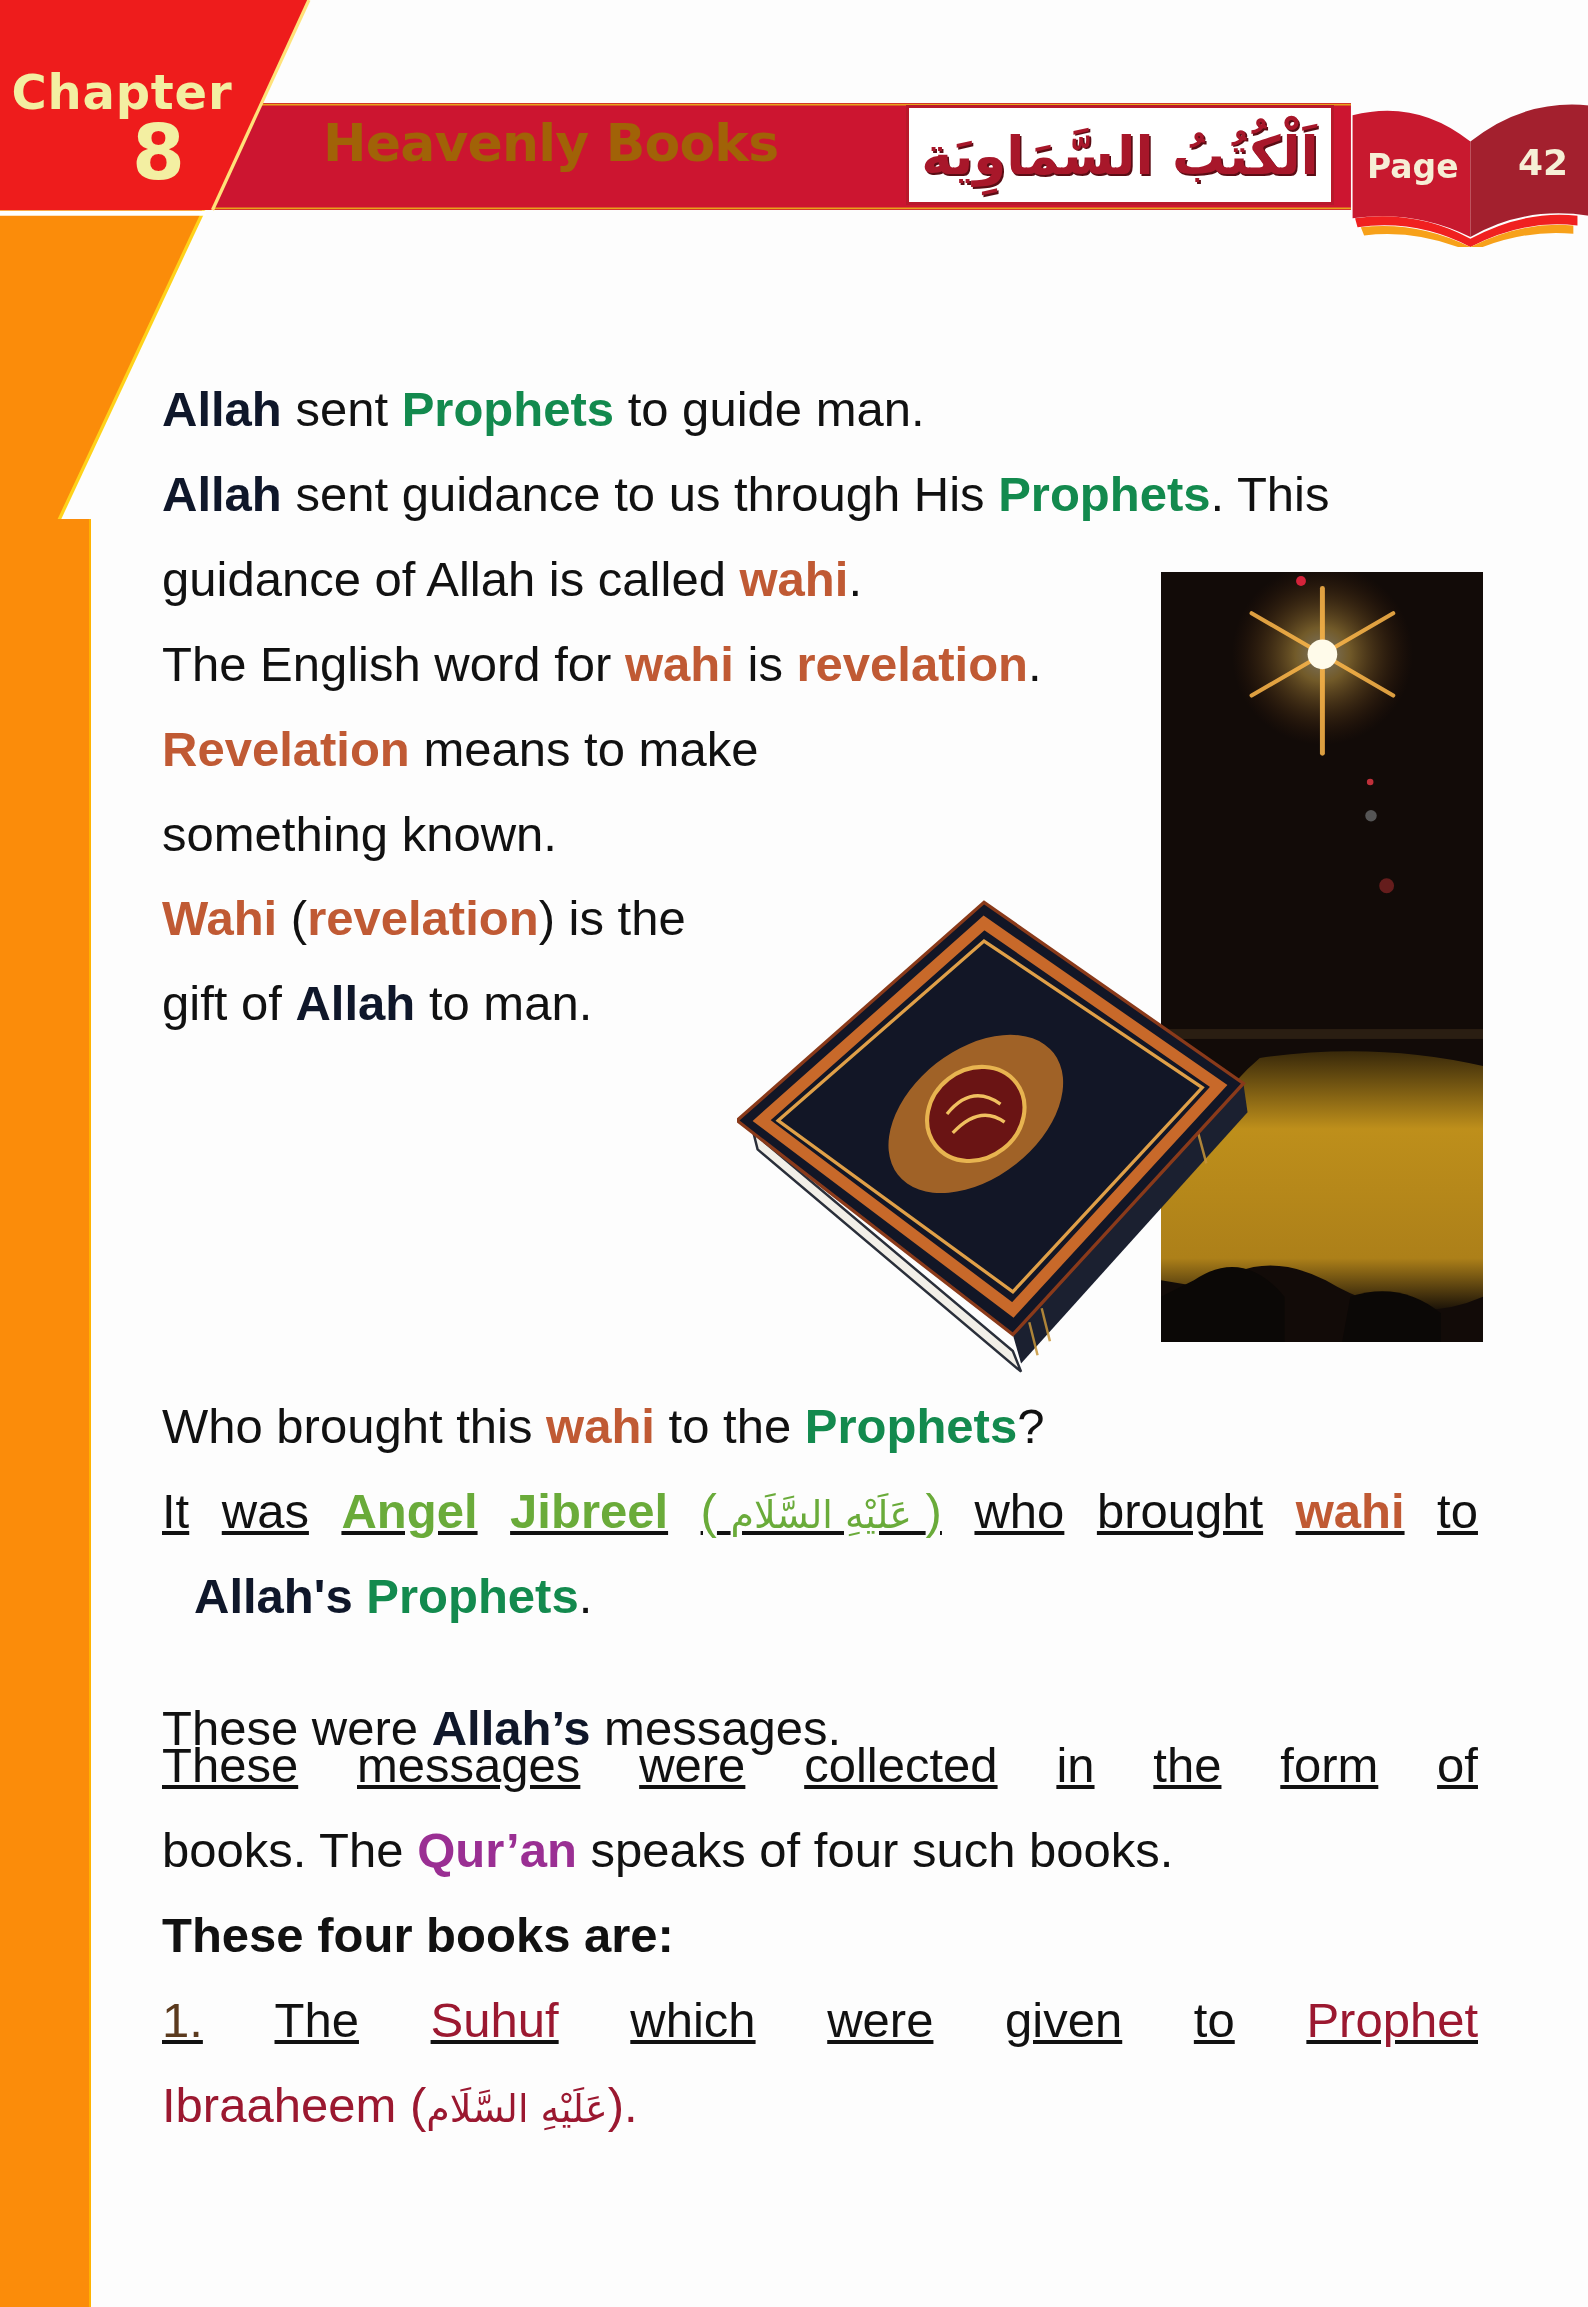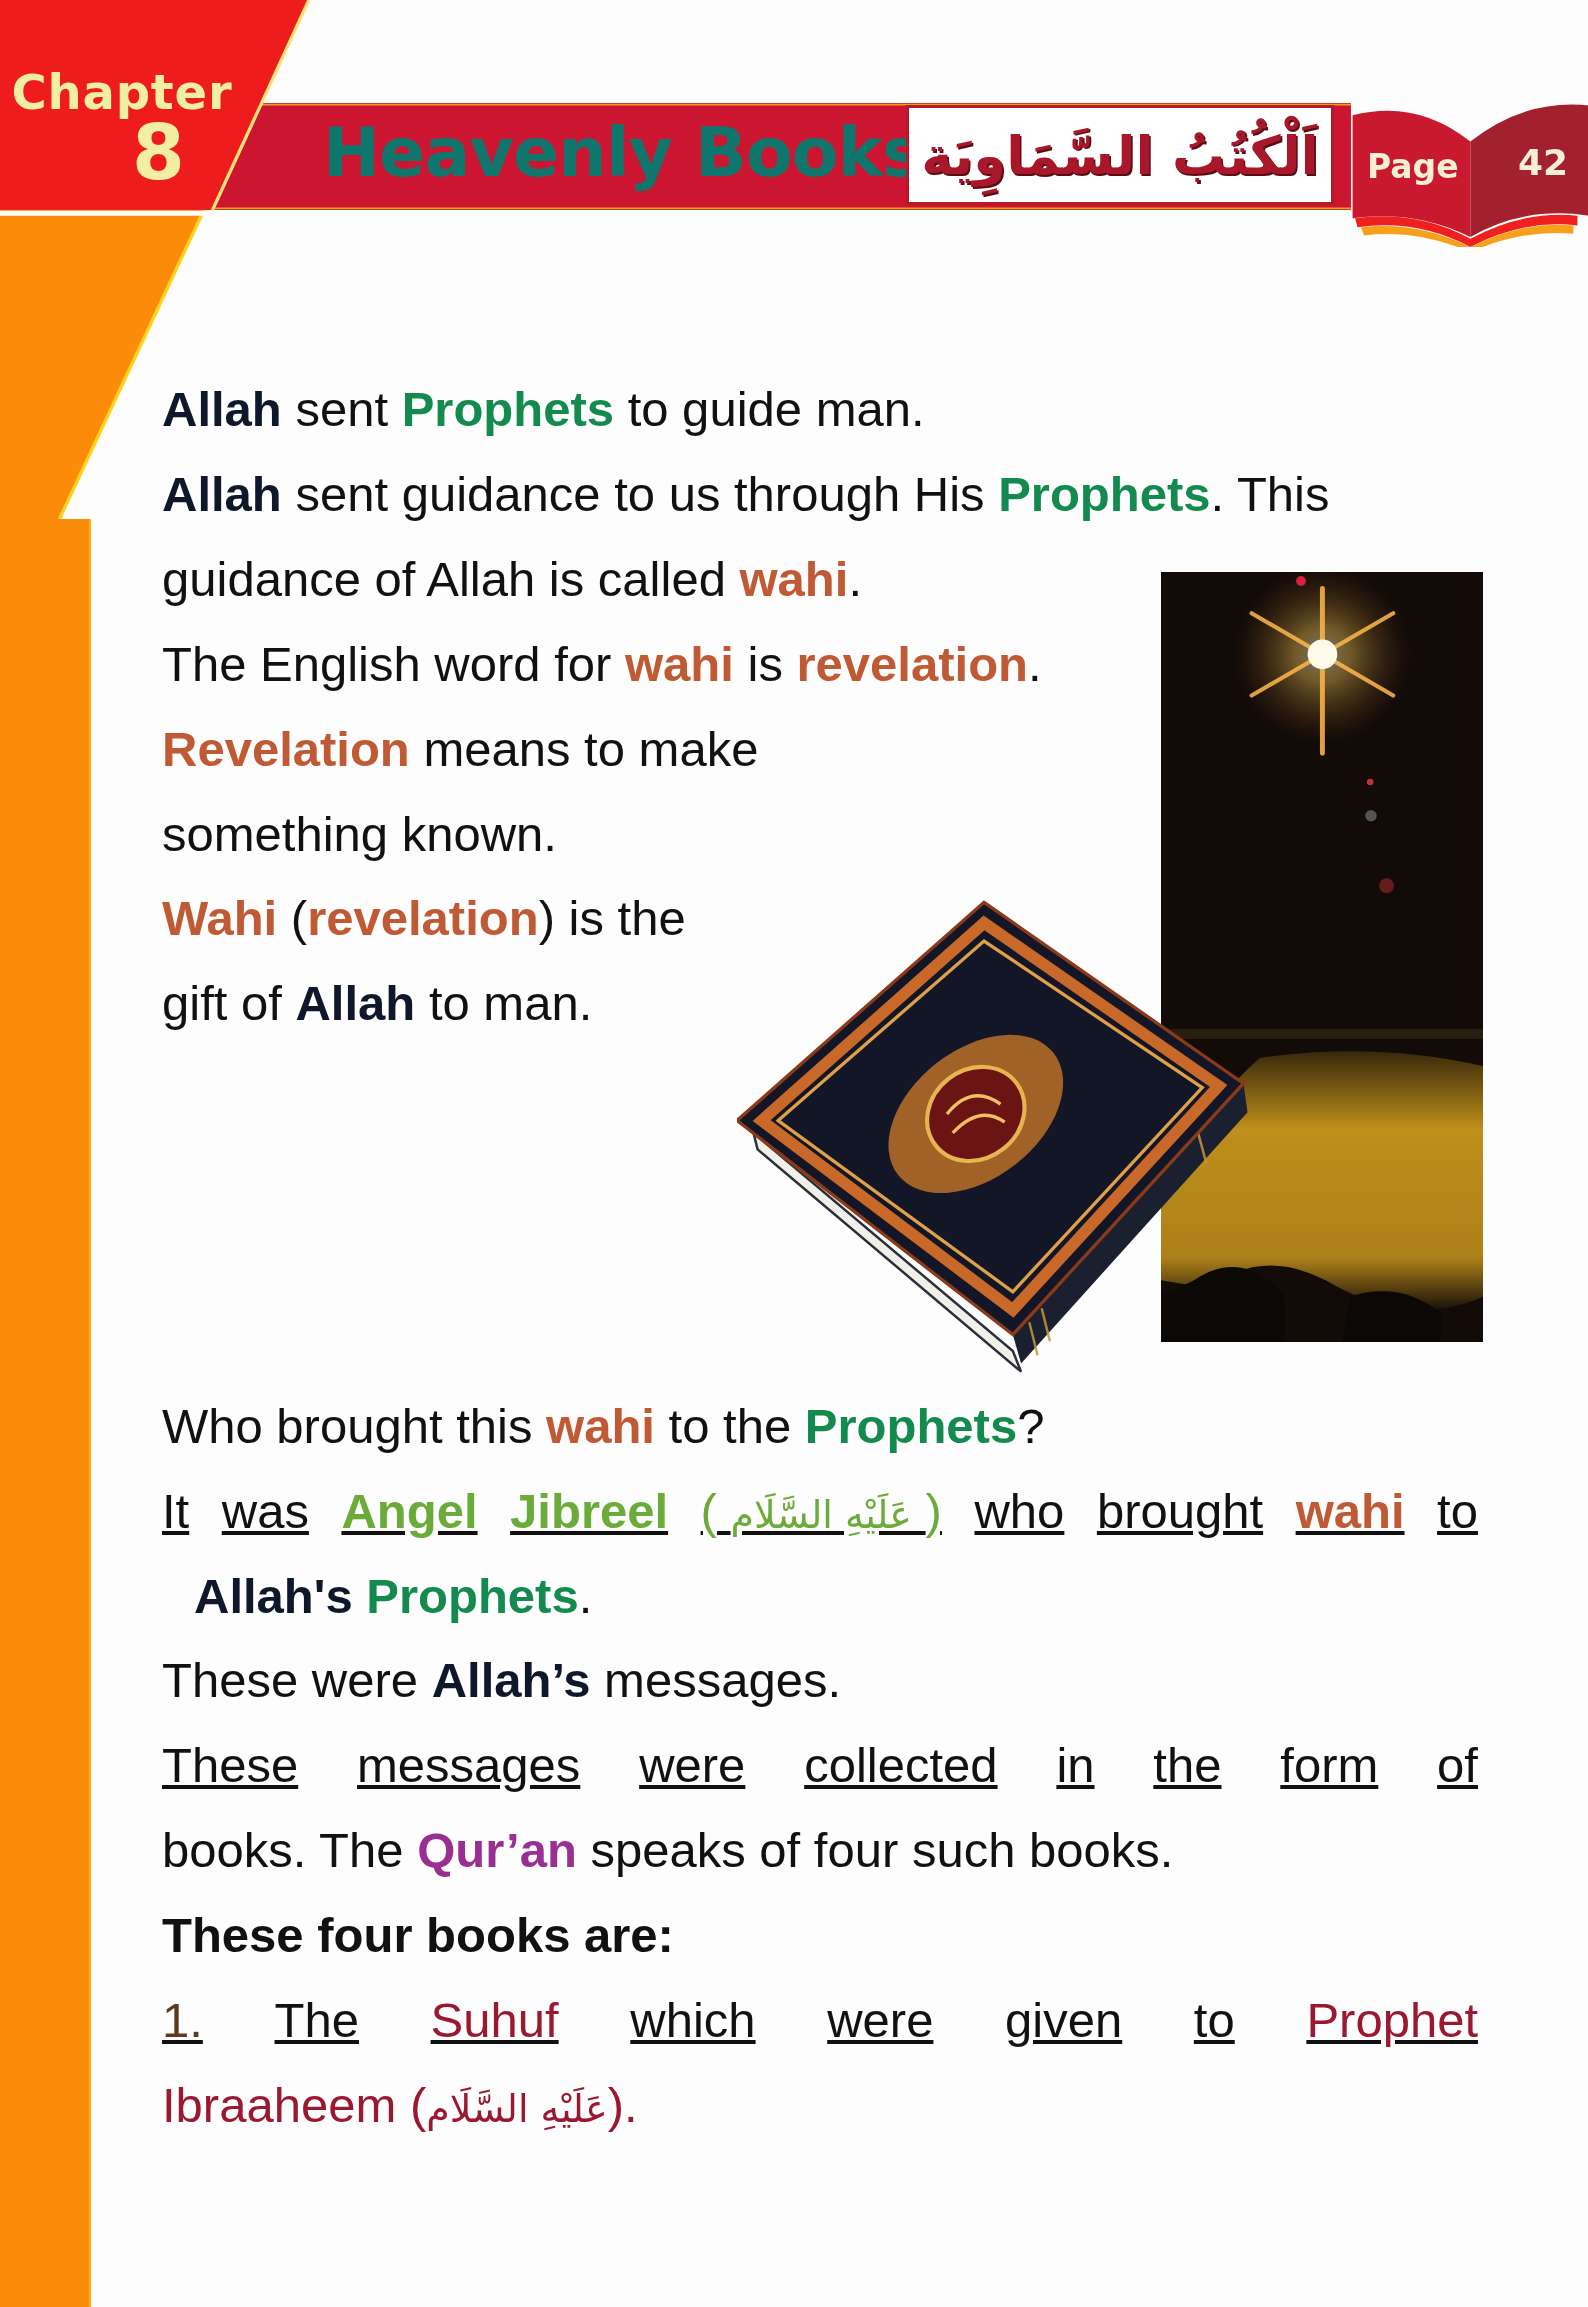--- a/index.html
+++ b/index.html
@@ -5,21 +5,21 @@
   html,body{margin:0;padding:0;}
   body{width:1589px;height:2307px;position:relative;overflow:hidden;background:#fdfdfd;font-family:"DejaVu Sans","Liberation Sans",sans-serif;}
   .abs{position:absolute;}
   
   #orange-diag{left:0;top:210px;width:222px;height:535px;}
   #orange-strip{left:0;top:519px;width:89px;height:1788px;background:#fb8c0a;border-right:2.5px solid #ffb300;}
   .chapter-word{left:11.5px;top:64px;font-family:"DejaVu Sans",sans-serif;font-weight:bold;font-size:48px;color:#f3efa2;letter-spacing:0.8px;}
   .chapter-num{left:132px;top:115px;font-family:"DejaVu Sans",sans-serif;font-weight:bold;font-size:76px;color:#f3efa2;line-height:1;}
   
   #header-bar{left:0;top:0;width:1589px;height:247px;}
-  .title-en{left:323px;top:112px;font-family:"DejaVu Sans",sans-serif;font-weight:bold;font-size:68px;color:#0f766e;letter-spacing:-0.8px;line-height:1.2;}
+  .title-en{left:323px;top:112px;font-family:"DejaVu Sans",sans-serif;font-weight:bold;font-size:52px;color:#a16207;letter-spacing:-0.8px;line-height:1.2;}
   #arabic-box{left:906px;top:105px;width:428px;height:100px;background:#fff;border:3.3px solid #b8182b;box-sizing:border-box;display:flex;align-items:center;justify-content:center;}
   .arabic-title{font-family:"DejaVu Sans",sans-serif;font-weight:bold;font-size:53px;color:#a8172a;direction:rtl;text-shadow:1.6px 1.6px 0 #5a0c14;}
   .page-label{left:1367px;top:147px;font-family:"DejaVu Sans",sans-serif;font-weight:bold;font-size:33px;color:#f6efd6;}
   .page-num{left:1518px;top:142px;font-family:"DejaVu Sans",sans-serif;font-weight:bold;font-size:36px;color:#f6efd6;}
   
   .line{position:absolute;left:162px;font-family:"Liberation Sans","DejaVu Sans",sans-serif;font-size:49px;color:#111;line-height:1;white-space:nowrap;}
   .just{width:1316px;display:flex;justify-content:space-between;text-decoration:underline;}
   .red{color:#0f172a;}
   .green{color:#138a4e;}
   .lgreen{color:#6aab3a;}
@@ -160,21 +160,21 @@
   <span class="lgreen hl">Jibreel</span>
   <span class="lgreen"><span>(</span> <span class="arab-inline">عَلَيْهِ السَّلَام</span> <span>)</span></span>
   <span>who</span>
   <span>brought</span>
   <span class="rust hl">wahi</span>
   <span>to</span>
 </div>
 <div class="line" style="top:1572px;margin-left:32px;">
   <span class="red hl">Allah's</span><span> </span><span class="green hl">Prophets</span><span>.</span>
 </div>
-<div class="line" style="top:1656px;">
+<div class="line" style="top:1704px;">
   <span>These were </span><span class="red hl">Allah’s</span><span> messages.</span>
 </div>
 <div class="line just" style="top:1741px;">
   <span>These</span>
   <span>messages</span>
   <span>were</span>
   <span>collected</span>
   <span>in</span>
   <span>the</span>
   <span>form</span>

